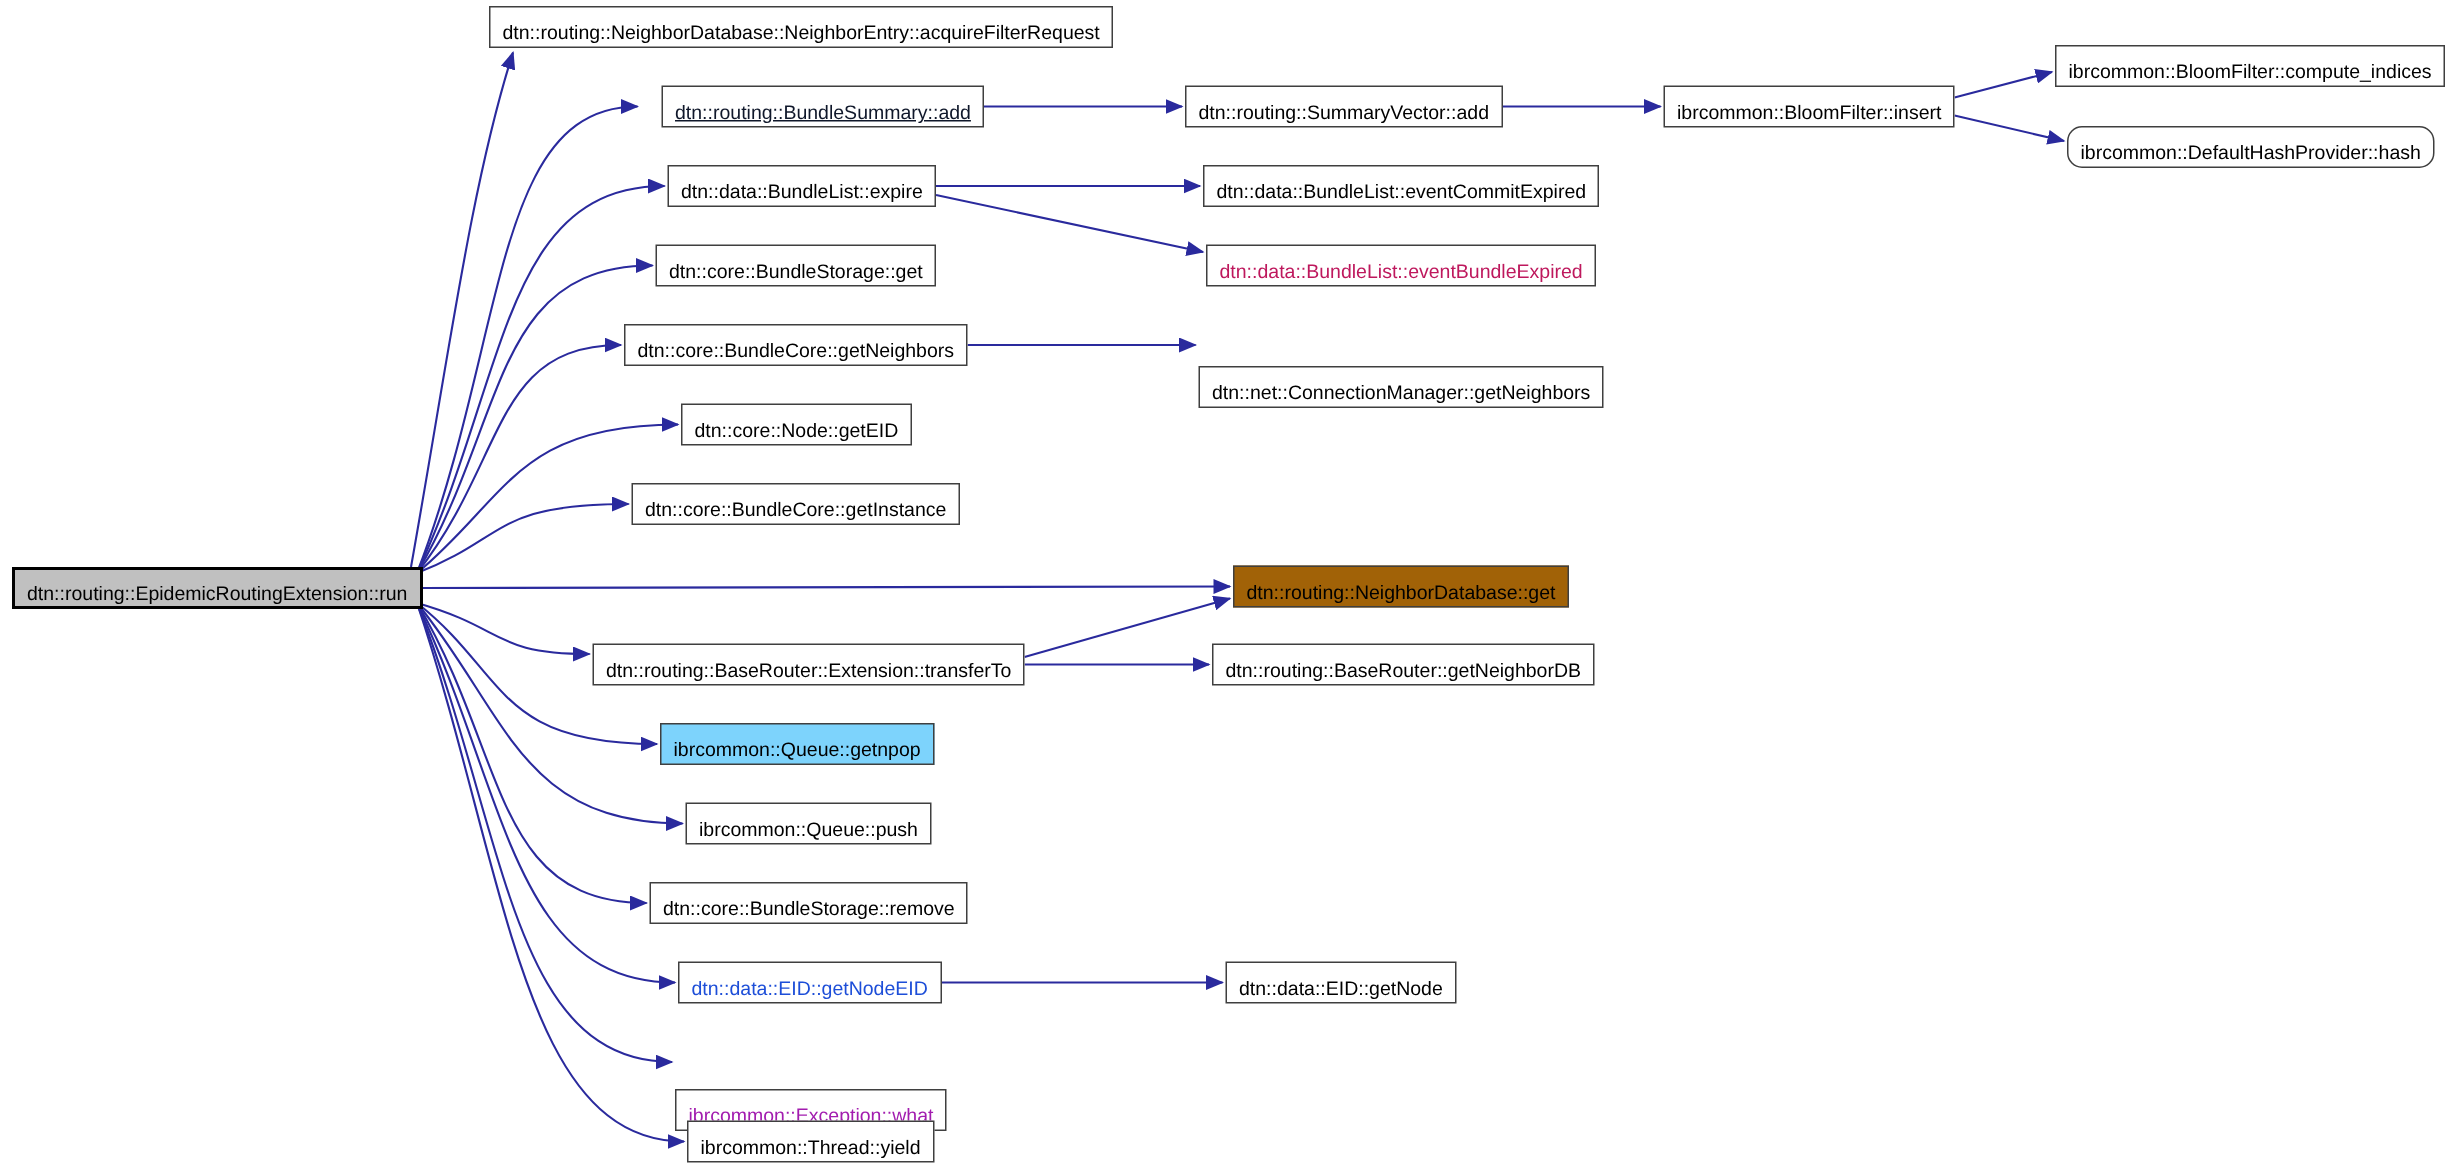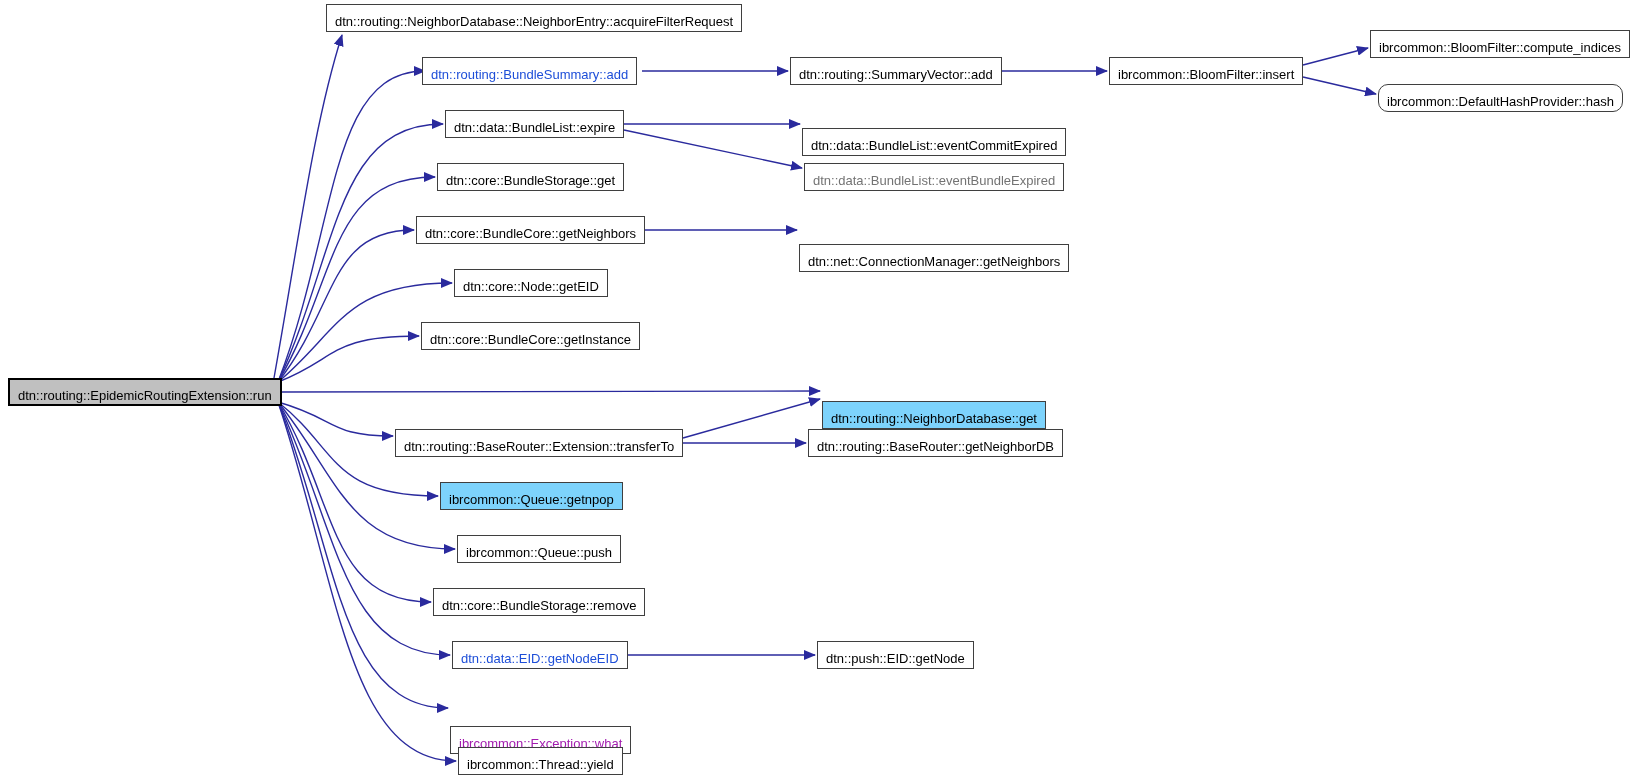--- a/index.html
+++ b/index.html
@@ -69,37 +69,37 @@
       <path d="M624,124 L800,124" fill="none" stroke="#2a2a9d" stroke-width="1.4" marker-end="url(#arrowhead)"></path>
       <path d="M624,130 L802,168" fill="none" stroke="#2a2a9d" stroke-width="1.4" marker-end="url(#arrowhead)"></path>
       <path d="M645,230 L797,230" fill="none" stroke="#2a2a9d" stroke-width="1.4" marker-end="url(#arrowhead)"></path>
       <path d="M683,438 L820,399" fill="none" stroke="#2a2a9d" stroke-width="1.4" marker-end="url(#arrowhead)"></path>
       <path d="M683,443 L806,443" fill="none" stroke="#2a2a9d" stroke-width="1.4" marker-end="url(#arrowhead)"></path>
       <path d="M628,655 L815,655" fill="none" stroke="#2a2a9d" stroke-width="1.4" marker-end="url(#arrowhead)"></path>
     </svg>
   <div id="node-layer">
       <div class="node main" style="top: 378px; border-color: rgb(0, 0, 0); background: rgb(192, 192, 192); color: rgb(0, 0, 0); left: 8px;">dtn::routing::EpidemicRoutingExtension::run</div>
       <div class="node" style="top: 4px; border-color: rgb(63, 63, 63); background: rgb(255, 255, 255); color: rgb(0, 0, 0); left: 326px;">dtn::routing::NeighborDatabase::NeighborEntry::acquireFilterRequest</div>
-      <div class="node" style="top: 57px; border-color: rgb(63, 63, 63); background: rgb(255, 255, 255); color: #1d4ed8; left: 422px;">dtn::routing::BundleSummary::add</div>
+      <div class="node" style="top: 57px; border-color: rgb(63, 63, 63); background: rgb(255, 255, 255); color: #0f172a; left: 441px; text-decoration: underline;">dtn::routing::BundleSummary::add</div>
       <div class="node" style="top: 110px; border-color: rgb(63, 63, 63); background: rgb(255, 255, 255); color: rgb(0, 0, 0); left: 445px;">dtn::data::BundleList::expire</div>
       <div class="node" style="top: 163px; border-color: rgb(63, 63, 63); background: rgb(255, 255, 255); color: rgb(0, 0, 0); left: 437px;">dtn::core::BundleStorage::get</div>
       <div class="node" style="top: 216px; border-color: rgb(63, 63, 63); background: rgb(255, 255, 255); color: rgb(0, 0, 0); left: 416px;">dtn::core::BundleCore::getNeighbors</div>
       <div class="node" style="top: 269px; border-color: rgb(63, 63, 63); background: rgb(255, 255, 255); color: rgb(0, 0, 0); left: 454px;">dtn::core::Node::getEID</div>
       <div class="node" style="top: 322px; border-color: rgb(63, 63, 63); background: rgb(255, 255, 255); color: rgb(0, 0, 0); left: 421px;">dtn::core::BundleCore::getInstance</div>
-      <div class="node" style="top: 377px; border-color: rgb(63, 63, 63); background: #7dd3fc; color: rgb(0, 0, 0); left: 822px; margin-top: 24px;">dtn::routing::NeighborDatabase::get</div>
+      <div class="node" style="top: 377px; border-color: rgb(63, 63, 63); background: #a16207; color: rgb(0, 0, 0); left: 822px;">dtn::routing::NeighborDatabase::get</div>
       <div class="node" style="top: 429px; border-color: rgb(63, 63, 63); background: rgb(255, 255, 255); color: rgb(0, 0, 0); left: 395px;">dtn::routing::BaseRouter::Extension::transferTo</div>
       <div class="node" style="top: 482px; border-color: rgb(63, 63, 63); background: #7dd3fc; color: rgb(0, 0, 0); left: 440px;">ibrcommon::Queue::getnpop</div>
       <div class="node" style="top: 535px; border-color: rgb(63, 63, 63); background: rgb(255, 255, 255); color: rgb(0, 0, 0); left: 457px;">ibrcommon::Queue::push</div>
       <div class="node" style="top: 588px; border-color: rgb(63, 63, 63); background: rgb(255, 255, 255); color: rgb(0, 0, 0); left: 433px;">dtn::core::BundleStorage::remove</div>
       <div class="node" style="top: 641px; border-color: rgb(63, 63, 63); background: rgb(255, 255, 255); color: #1d4ed8; left: 452px;">dtn::data::EID::getNodeEID</div>
       <div class="node" style="top: 726px; border-color: rgb(63, 63, 63); background: rgb(255, 255, 255); color: #a21caf; left: 450px;">ibrcommon::Exception::what</div>
       <div class="node" style="top: 747px; border-color: rgb(63, 63, 63); background: rgb(255, 255, 255); color: rgb(0, 0, 0); left: 458px;">ibrcommon::Thread::yield</div>
       <div class="node" style="top: 57px; border-color: rgb(63, 63, 63); background: rgb(255, 255, 255); color: rgb(0, 0, 0); left: 790px;">dtn::routing::SummaryVector::add</div>
-      <div class="node" style="top: 110px; border-color: rgb(63, 63, 63); background: rgb(255, 255, 255); color: rgb(0, 0, 0); left: 802px; margin-top: 18px;">dtn::data::BundleList::eventCommitExpired</div>
-      <div class="node" style="top: 163px; border-color: rgb(63, 63, 63); background: rgb(255, 255, 255); color: #737373; left: 804px;">dtn::data::BundleList::eventBundleExpired</div>
+      <div class="node" style="top: 110px; border-color: rgb(63, 63, 63); background: rgb(255, 255, 255); color: rgb(0, 0, 0); left: 802px;">dtn::data::BundleList::eventCommitExpired</div>
+      <div class="node" style="top: 163px; border-color: rgb(63, 63, 63); background: rgb(255, 255, 255); color: #be185d; left: 804px;">dtn::data::BundleList::eventBundleExpired</div>
       <div class="node" style="top: 216px; border-color: rgb(63, 63, 63); background: rgb(255, 255, 255); color: rgb(0, 0, 0); left: 799px; margin-top: 28px;">dtn::net::ConnectionManager::getNeighbors</div>
       <div class="node" style="top: 429px; border-color: rgb(63, 63, 63); background: rgb(255, 255, 255); color: rgb(0, 0, 0); left: 808px;">dtn::routing::BaseRouter::getNeighborDB</div>
-      <div class="node" style="top: 641px; border-color: rgb(63, 63, 63); background: rgb(255, 255, 255); color: rgb(0, 0, 0); left: 817px;">dtn::push::EID::getNode</div>
+      <div class="node" style="top: 641px; border-color: rgb(63, 63, 63); background: rgb(255, 255, 255); color: rgb(0, 0, 0); left: 817px;">dtn::data::EID::getNode</div>
       <div class="node" style="top: 57px; border-color: rgb(63, 63, 63); background: rgb(255, 255, 255); color: rgb(0, 0, 0); left: 1109px;">ibrcommon::BloomFilter::insert</div>
       <div class="node" style="top: 30px; border-color: rgb(63, 63, 63); background: rgb(255, 255, 255); color: rgb(0, 0, 0); left: 1370px;">ibrcommon::BloomFilter::compute_indices</div>
       <div class="node" style="top: 84px; border-color: rgb(63, 63, 63); background: rgb(255, 255, 255); color: rgb(0, 0, 0); left: 1378px; border-radius: 10px;">ibrcommon::DefaultHashProvider::hash</div>
     </div>
 </div>
 
 </body></html>

